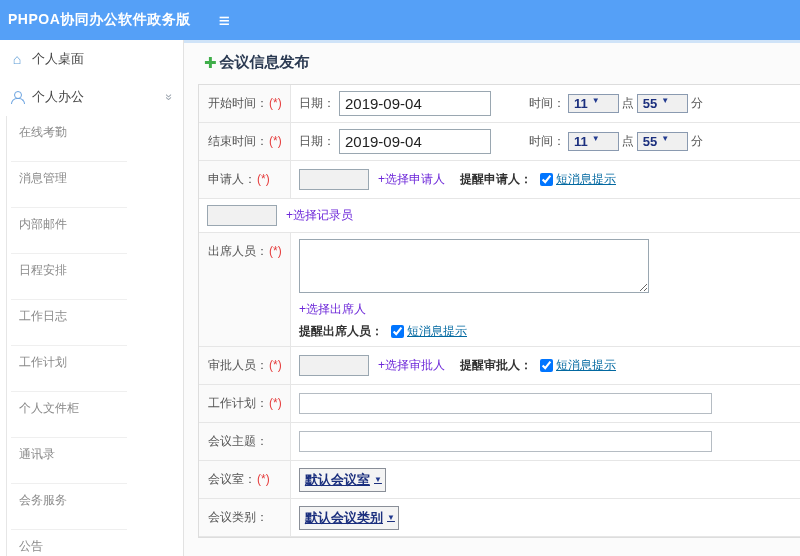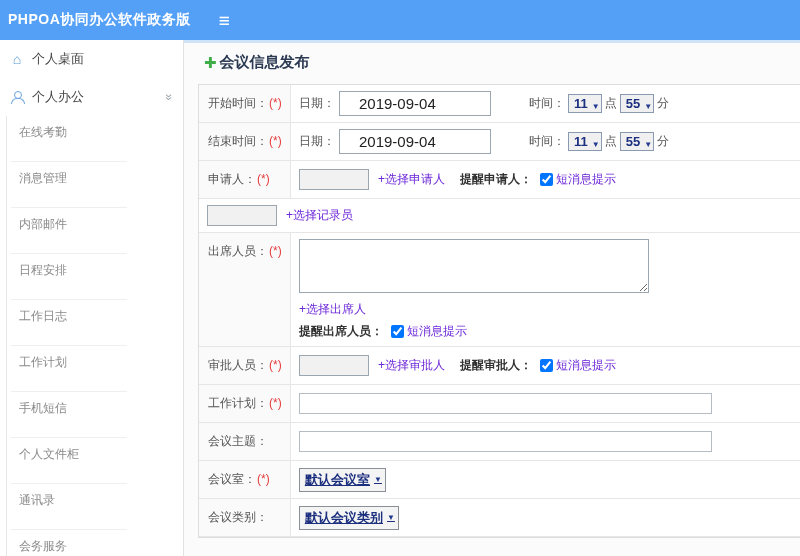--- a/index.html
+++ b/index.html
@@ -32,31 +32,31 @@
 
   
   .form { width:612px; border:1px solid #ddd; background:#fff; }
   .frow { display:flex; border-bottom:1px solid #e6e6e6; }
   .flabel { width:92px; flex:0 0 92px; background:#fafafa; border-right:1px solid #e6e6e6; padding:10px 2px 10px 9px; color:#555; }
   .req { color:#e53c3c; margin-left:1px; }
   .fcontent { flex:1; padding:6px 8px; display:flex; align-items:center; flex-wrap:wrap; }
   .fcontent.block { display:block; }
   .inline-label { color:#555; }
   .time-label { margin-left:38px; }
-  .date-input { width:152px; height:25px; border:1px solid #9aa7b1; font-size:15px; padding:1px 19px; color:#222; margin-left:4px; font-family:inherit; }
-  .mini-select { display:inline-flex; align-items:flex-end; border:1px solid #8a9ab0; background:#f0f0f0; padding:1px 1px 1px 5px; color:#1b2f7e; font-weight:bold; font-size:13px; margin:0 3px; cursor:pointer; }
+  .date-input { width:152px; height:25px; border:1px solid #9aa7b1; font-size:15px; padding:1px 5px; color:#222; margin-left:4px; font-family:inherit; }
+  .mini-select { display:inline-flex; align-items:flex-start; border:1px solid #8a9ab0; background:#f0f0f0; padding:1px 18px 1px 5px; color:#1b2f7e; font-weight:bold; font-size:13px; margin:0 3px; cursor:pointer; }
   .sel-arrow { font-size:8px; color:#223a8f; margin-left:4px; }
   .small-input { width:70px; height:21px; border:1px solid #9aa7b1; background:#f1f1f1; }
   .long-input { width:413px; height:21px; border:1px solid #b5bcc3; }
   .attendee-area { width:350px; height:54px; border:1px solid #9aa7b1; resize:both; background:#fff; }
   .link { color:#6d28d9; margin-left:9px; text-decoration:none; cursor:pointer; }
   .remind { font-weight:bold; color:#333; margin-left:15px; }
   .remind.tight { margin-left:0; }
   input[type=checkbox] { width:13px; height:13px; margin-left:8px; }
-  .sms { color:#6d28d9; margin-left:3px; }
+  .sms { color:#0369a1; margin-left:3px;text-decoration:underline; }
   .big-select { display:inline-flex; align-items:center; border:1px solid #8a8f98; background:#f4f4f4; padding:2px 3px 2px 5px; color:#1b2f7e; font-weight:bold; font-size:13px; text-decoration:underline; cursor:pointer; }
   .sub-row { margin-top:5px; display:flex; align-items:center; }
   .sub-row .link { margin-left:0; }
 </style>
 </head>
 <body>
 
 <div class="app">
 
   <div class="header">
@@ -86,23 +86,20 @@
             <span>内部邮件</span>
           </div>
         <div class="sub-item">
             <span>日程安排</span>
           </div>
         <div class="sub-item">
             <span>工作日志</span>
           </div>
         <div class="sub-item">
             <span>工作计划</span>
-          </div>
-        <div class="sub-item">
-            <span>手机短信</span>
           </div>
         <div class="sub-item">
             <span>个人文件柜</span>
           </div>
         <div class="sub-item">
             <span>通讯录</span>
           </div>
         <div class="sub-item">
             <span>会务服务</span>
           </div>

